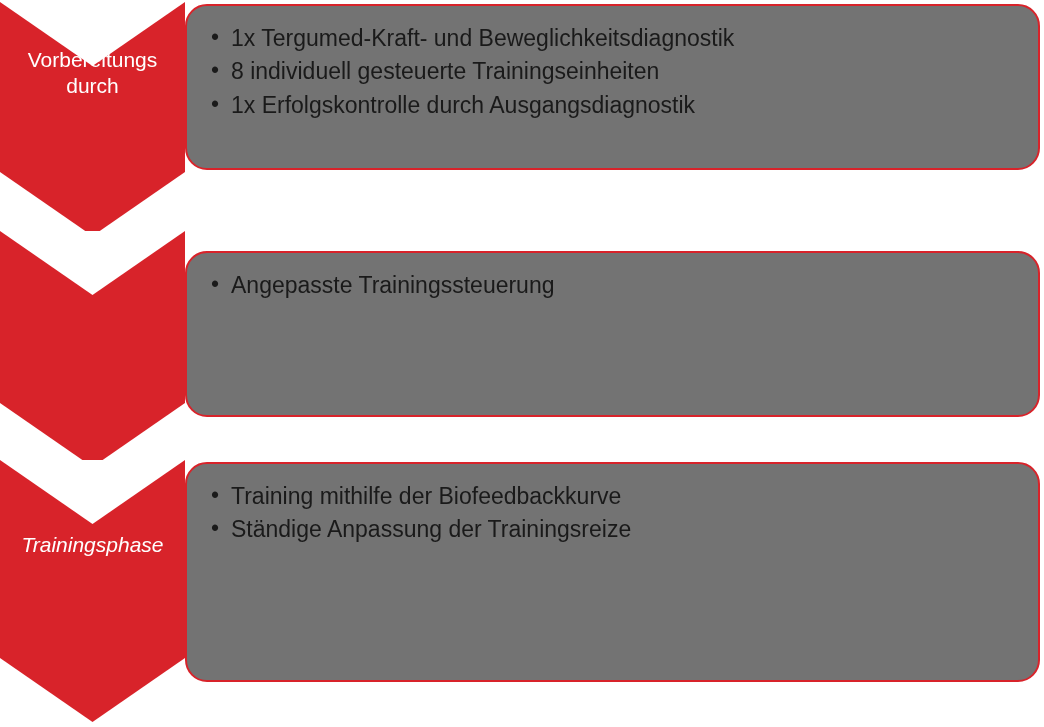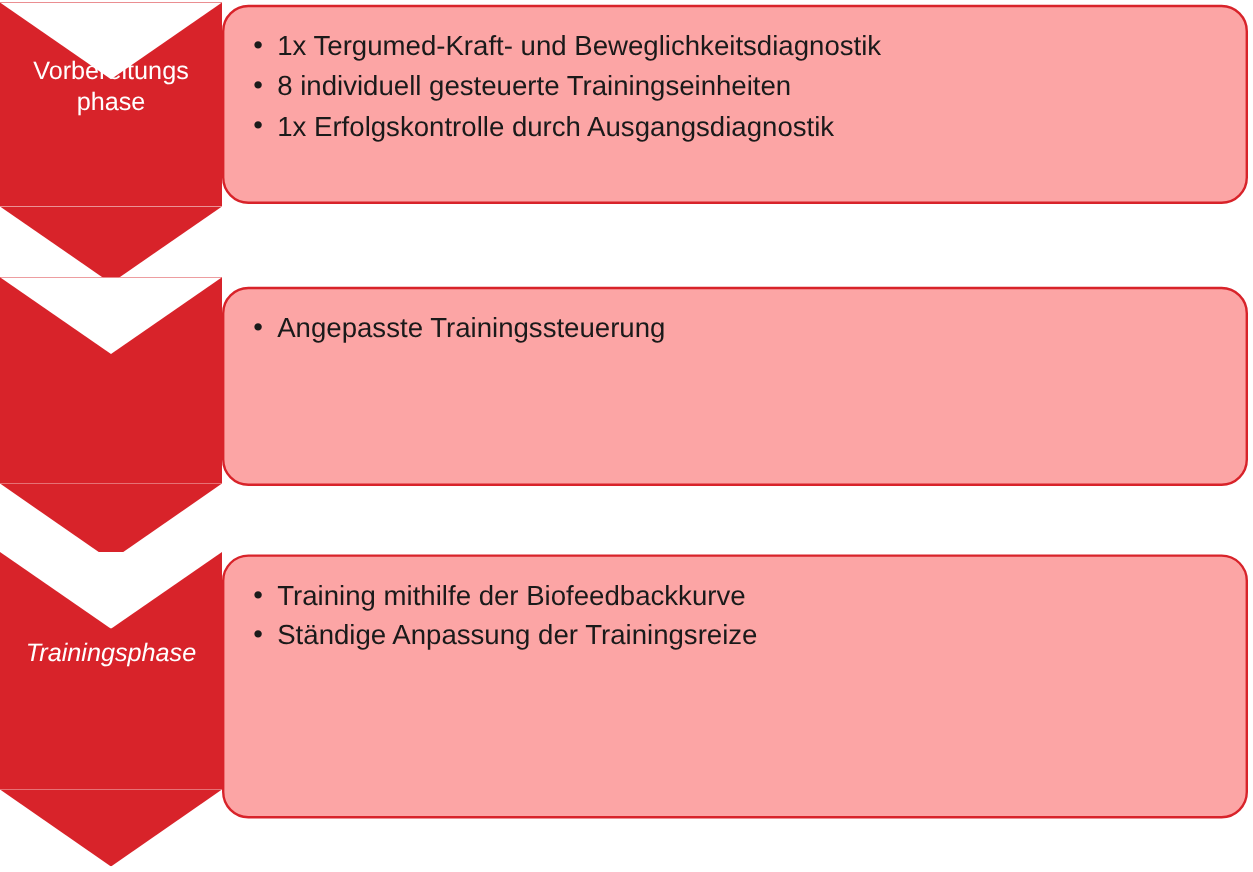--- a/index.html
+++ b/index.html
@@ -62,21 +62,21 @@
     background: #ffffff;
     clip-path: polygon(0 0, 100% 0, 50% 100%);
   }
 
   
   .textbox {
     position: absolute;
     left: 185px;
     border: 2px solid #d8232a;
     border-radius: 22px;
-    background: #fca5a5;
+    background: #737373;
     box-sizing: border-box;
     padding: 16px 24px 16px 22px;
   }
   .textbox ul {
     list-style: none;
     margin: 0;
     padding: 0;
   }
   .textbox li {
     position: relative;
@@ -96,39 +96,39 @@
 
   
   #row-1 { top: 2px; }
   #row-1 .chevron { height: 170px; }
   #row-1 .chevron-point { top: 170px; }
   #row-1 .textbox { top: 2px; width: 855px; height: 166px; }
 
   #row-2 { top: 231px; }
   #row-2 .chevron { height: 172px; }
   #row-2 .chevron-point { top: 172px; }
-  #row-2 .textbox { top: 8px; width: 855px; height: 166px; }
+  #row-2 .textbox { top: 20px; width: 855px; height: 166px; }
 
   #row-3 { top: 460px; }
   #row-3 .chevron { height: 198px; font-style: italic; }
   #row-3 .chevron-point { top: 198px; }
   #row-3 .textbox { top: 2px; width: 855px; height: 220px; }
 </style>
 </head>
 <body>
 
 <div class="diagram">
 
   <div class="phase-row" id="row-1">
     <div class="chevron-point"></div>
     <div class="chevron">
       <div class="chevron-notch"></div>
       <span>
         <span>Vorbereitungs</span><br>
-        <span>phase</span>
+        <span>durch</span>
       </span>
     </div>
     <div class="textbox">
       <ul>
         <li>1x Tergumed-Kraft- und Beweglichkeitsdiagnostik</li>
         <li>8 individuell gesteuerte Trainingseinheiten</li>
         <li>1x Erfolgskontrolle durch Ausgangsdiagnostik</li>
       </ul>
     </div>
   </div>

